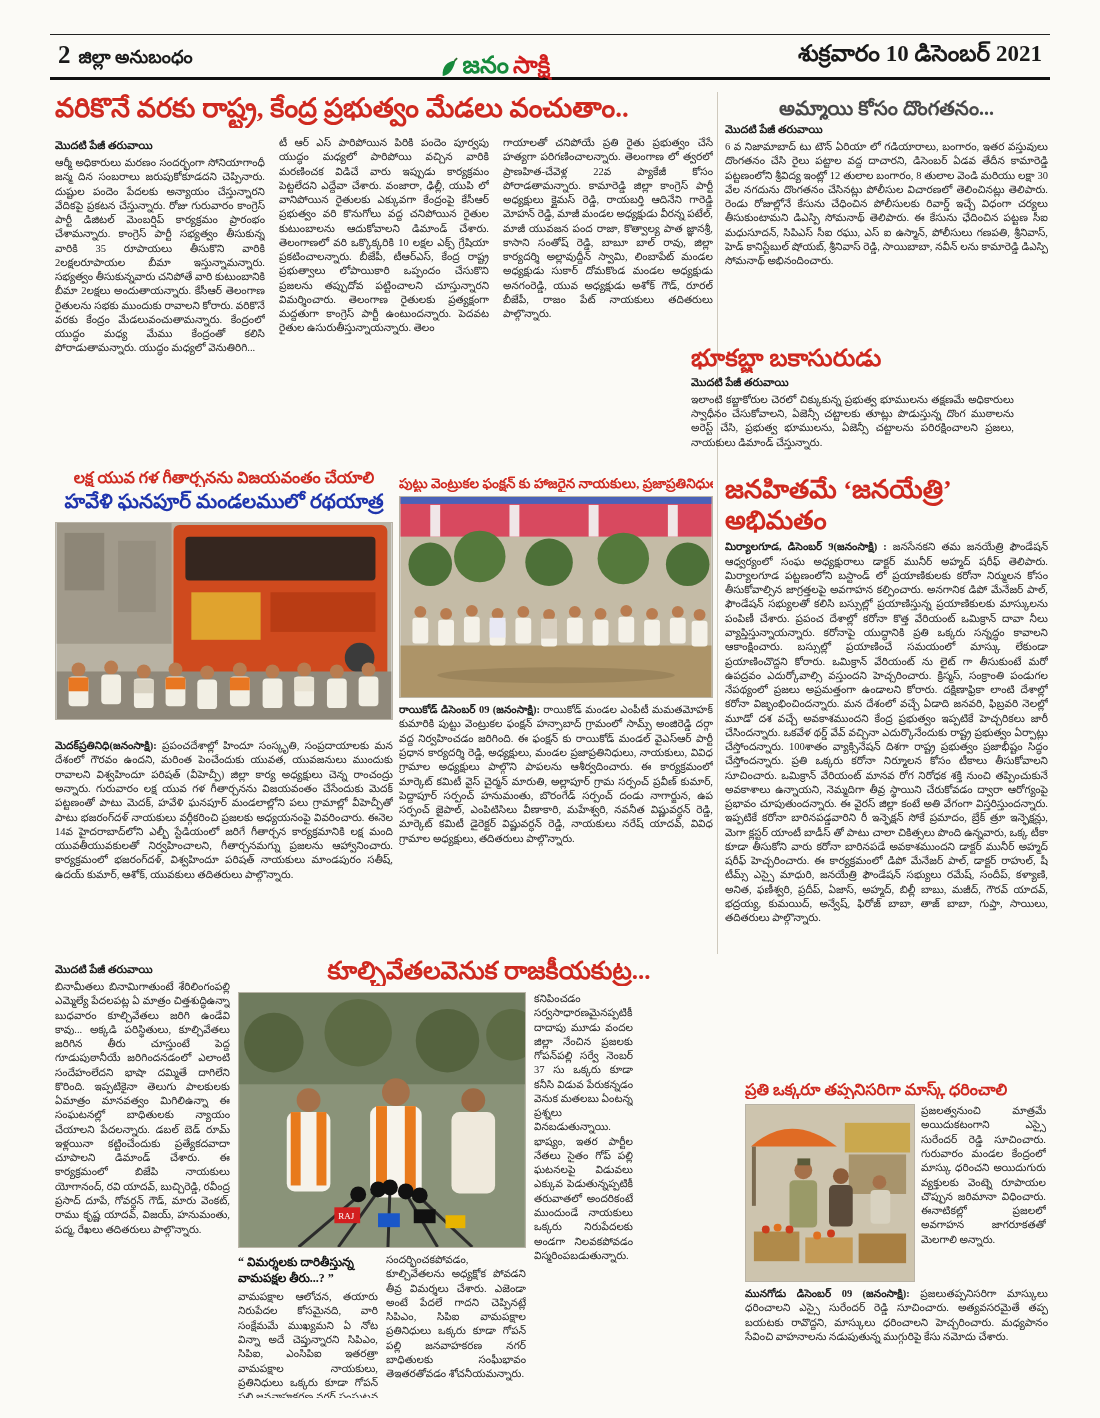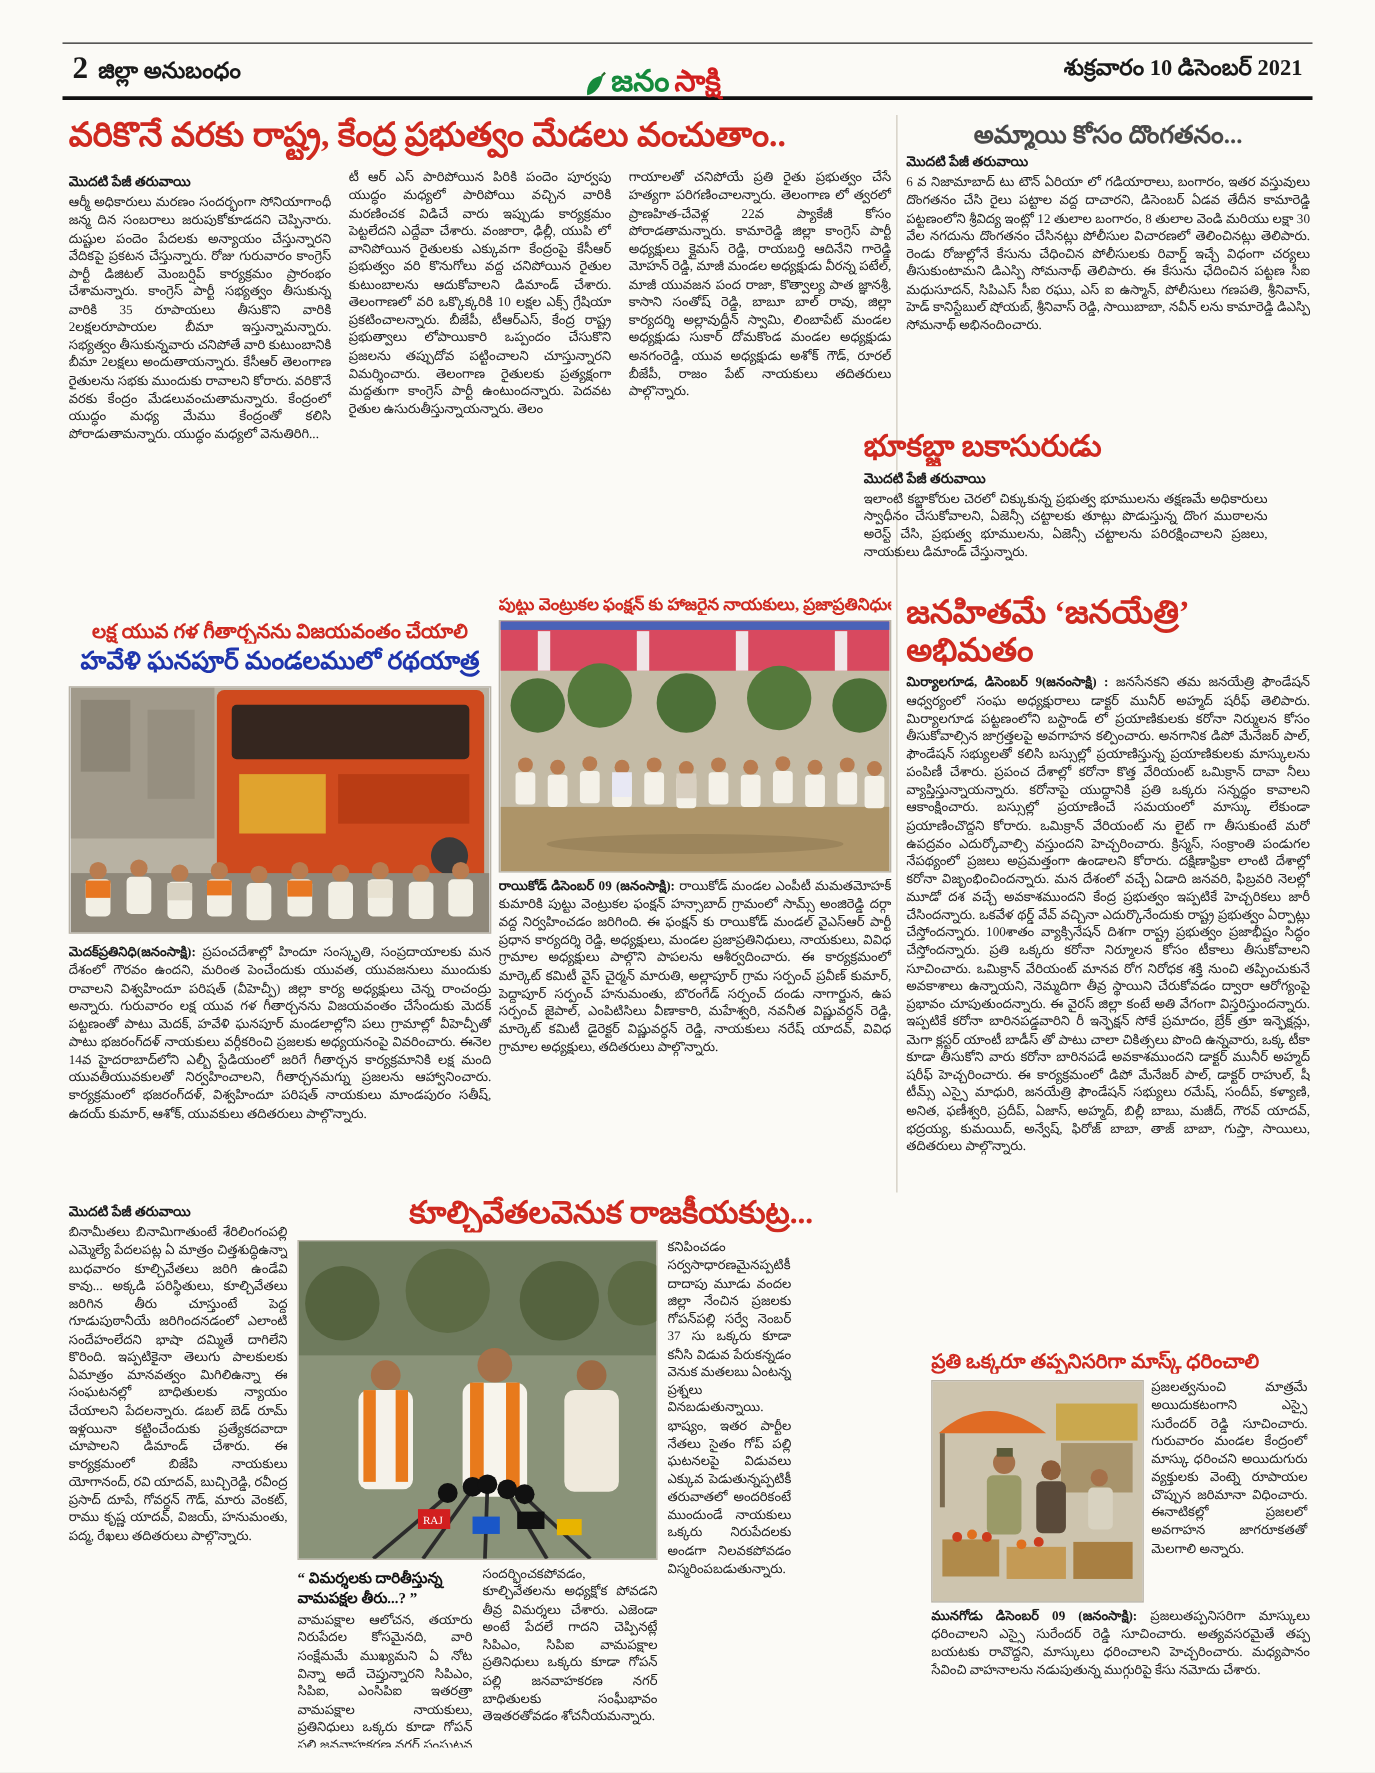--- a/index.html
+++ b/index.html
@@ -10,21 +10,21 @@
   
   .hdr { position:absolute; left:50px; top:34px; width:1000px; height:46px;
          border-top:1.5px solid #222; border-bottom:3px solid #111;
          display:flex; align-items:center; justify-content:space-between; padding:0 8px; }
   .hdr .left { display:flex; align-items:baseline; gap:8px; }
   .pageno { font-size:25px; font-weight:bold; }
   .ed { font-size:18px; font-weight:bold; }
   .mast { display:flex; align-items:center; gap:4px; font-weight:bold; font-size:24px;margin-top:24px; }
   .mast .g { color:#168a3c; }
   .mast .r { color:#d21f1f; }
-  .date { font-size:18px; font-weight:bold; }
+  .date { font-size:23px; font-weight:bold; }
   
   .art { position:absolute; }
   .hl { font-weight:bold; color:#cf2a20; line-height:1.2; overflow:hidden; }
   .hl.dark { color:#4a4a4a; }
   .one { white-space:nowrap; }
   .sub { color:#1f35ad; font-weight:bold; text-align:center; font-size:20px; margin:3px 0 4px; }
   .cont { font-weight:bold; font-size:11px; margin:3px 0 2px; }
   .body { font-size:10.5px; line-height:1.36; text-align:justify; color:#191919; }
   .clip { overflow:hidden; }
   .dl { font-weight:bold; }
@@ -82,21 +82,21 @@
   </div>
 
   <div class="art" style="left:725px;top:474px;width:323px">
     <div class="hl" style="font-size:26px">జనహితమే ‘జనయేత్రి’ అభిమతం</div>
     <div class="body clip" style="height:564px;margin-top:4px">
       <b class="dl">మిర్యాలగూడ, డిసెంబర్ 9(జనంసాక్షి) :</b>
       <span>జనసేనకని తమ జనయేత్రి ఫౌండేషన్ ఆధ్వర్యంలో సంఘ అధ్యక్షురాలు డాక్టర్ మునీర్ అహ్మద్ షరీఫ్ తెలిపారు. మిర్యాలగూడ పట్టణంలోని బస్టాండ్ లో ప్రయాణికులకు కరోనా నిర్ములన కోసం తీసుకోవాల్సిన జాగ్రత్తలపై అవగాహన కల్పించారు. అనగానిక డిపో మేనేజర్ పాల్, ఫౌండేషన్ సభ్యులతో కలిసి బస్సుల్లో ప్రయాణిస్తున్న ప్రయాణికులకు మాస్కులను పంపిణీ చేశారు. ప్రపంచ దేశాల్లో కరోనా కొత్త వేరియంట్ ఒమిక్రాన్ దావా నీలు వ్యాప్తిస్తున్నాయన్నారు. కరోనాపై యుద్ధానికి ప్రతి ఒక్కరు సన్నద్ధం కావాలని ఆకాంక్షించారు. బస్సుల్లో ప్రయాణించే సమయంలో మాస్కు లేకుండా ప్రయాణించొద్దని కోరారు. ఒమిక్రాన్ వేరియంట్ ను లైట్ గా తీసుకుంటే మరో ఉపద్రవం ఎదుర్కోవాల్సి వస్తుందని హెచ్చరించారు. క్రిస్మస్, సంక్రాంతి పండుగల నేపథ్యంలో ప్రజలు అప్రమత్తంగా ఉండాలని కోరారు. దక్షిణాఫ్రికా లాంటి దేశాల్లో కరోనా విజృంభించిందన్నారు. మన దేశంలో వచ్చే ఏడాది జనవరి, ఫిబ్రవరి నెలల్లో మూడో దశ వచ్చే అవకాశముందని కేంద్ర ప్రభుత్వం ఇప్పటికే హెచ్చరికలు జారీ చేసిందన్నారు. ఒకవేళ థర్డ్ వేవ్ వచ్చినా ఎదుర్కొనేందుకు రాష్ట్ర ప్రభుత్వం ఏర్పాట్లు చేస్తోందన్నారు. 100శాతం వ్యాక్సినేషన్ దిశగా రాష్ట్ర ప్రభుత్వం ప్రజాభీష్టం సిద్ధం చేస్తోందన్నారు. ప్రతి ఒక్కరు కరోనా నిర్మూలన కోసం టీకాలు తీసుకోవాలని సూచించారు. ఒమిక్రాన్ వేరియంట్ మానవ రోగ నిరోధక శక్తి నుంచి తప్పించుకునే అవకాశాలు ఉన్నాయని, నెమ్మదిగా తీవ్ర స్థాయిని చేరుకోవడం ద్వారా ఆరోగ్యంపై ప్రభావం చూపుతుందన్నారు. ఈ వైరస్ జిల్లా కంటే అతి వేగంగా విస్తరిస్తుందన్నారు. ఇప్పటికే కరోనా బారినపడ్డవారిని రీ ఇన్ఫెక్షన్ సోకే ప్రమాదం, బ్రేక్ త్రూ ఇన్ఫెక్షన్లు, మెగా క్లస్టర్ యాంటీ బాడీస్ తో పాటు చాలా చికిత్సలు పొంది ఉన్నవారు, ఒక్క టీకా కూడా తీసుకోని వారు కరోనా బారినపడే అవకాశముందని డాక్టర్ మునీర్ అహ్మద్ షరీఫ్ హెచ్చరించారు. ఈ కార్యక్రమంలో డిపో మేనేజర్ పాల్, డాక్టర్ రాహుల్, షీ టీమ్స్ ఎస్సై మాధురి, జనయేత్రి ఫౌండేషన్ సభ్యులు రమేష్, సందీప్, కళ్యాణి, అనిత, ఫణీశ్వరి, ప్రదీప్, ఏజాస్, అహ్మద్, బిల్లీ బాబు, మజీద్, గౌరవ్ యాదవ్, భద్రయ్య, కుమయిద్, అన్వేష్, ఫిరోజ్ బాబా, తాజ్ బాబా, గుప్తా, సాయిలు, తదితరులు పాల్గొన్నారు.</span>
     </div>
   </div>
 
-  <div class="art" style="left:55px;top:496px;width:338px">
+  <div class="art" style="left:55px;top:468px;width:338px">
     <div class="hl one ctr" style="font-size:16px">లక్ష యువ గళ గీతార్చనను విజయవంతం చేయాలి</div>
     <div class="sub one">హవేళి ఘనపూర్ మండలములో రథయాత్ర</div>
     <svg class="photo" width="338" height="198" viewBox="0 0 338 198">
       <defs>
           <g id="pa">
             <circle cx="0" cy="-2" r="7" fill="#b97c50"></circle>
             <rect x="-10" y="5" width="20" height="30" rx="4" fill="#f2efe4"></rect>
           </g>
         </defs>
       <rect width="338" height="198" fill="#b8b2a3"></rect>
@@ -118,21 +118,21 @@
         <rect x="110" y="156" width="20" height="12" fill="#e87722"></rect>
       <use href="#pa" x="152" y="153"></use>
       <use href="#pa" x="185" y="150"></use>
         <rect x="175" y="156" width="20" height="13" fill="#e87722"></rect>
       <use href="#pa" x="218" y="152"></use>
       <use href="#pa" x="250" y="150"></use>
         <rect x="240" y="156" width="20" height="14" fill="#e8e2d2"></rect>
       <use href="#pa" x="283" y="152"></use>
       <use href="#pa" x="315" y="150"></use>
     </svg>
-    <div class="body clip" style="height:214px;margin-top:9px">
+    <div class="body clip" style="height:214px;margin-top:19px">
       <b class="dl">మెదక్‌ప్రతినిధి(జనంసాక్షి):</b>
       <span>ప్రపంచదేశాల్లో హిందూ సంస్కృతి, సంప్రదాయాలకు మన దేశంలో గౌరవం ఉందని, మరింత పెంచేందుకు యువత, యువజనులు ముందుకు రావాలని విశ్వహిందూ పరిషత్ (వీహెచ్పీ) జిల్లా కార్య అధ్యక్షులు చెన్న రాంచంద్రు అన్నారు. గురువారం లక్ష యువ గళ గీతార్చనను విజయవంతం చేసేందుకు మెదక్ పట్టణంతో పాటు మెదక్, హవేళి ఘనపూర్ మండలాల్లోని పలు గ్రామాల్లో వీహెచ్పీతో పాటు భజరంగ్‌దళ్ నాయకులు వర్గీకరించి ప్రజలకు అధ్యయనంపై వివరించారు. ఈనెల 14వ హైదరాబాద్‌లోని ఎల్బీ స్టేడియంలో జరిగే గీతార్చన కార్యక్రమానికి లక్ష మంది యువతీయువకులతో నిర్వహించాలని, గీతార్చనమగ్ను ప్రజలను ఆహ్వానించారు. కార్యక్రమంలో భజరంగ్‌దళ్, విశ్వహిందూ పరిషత్ నాయకులు మాండపురం సతీష్, ఉదయ్ కుమార్, ఆశోక్, యువకులు తదితరులు పాల్గొన్నారు.</span>
     </div>
   </div>
 
   <div class="art" style="left:399px;top:476px;width:314px">
     <div class="hl one" style="font-size:13.5px">పుట్టు వెంట్రుకల ఫంక్షన్ కు హాజరైన నాయకులు, ప్రజాప్రతినిధులు</div>
     <svg class="photo" width="314" height="202" viewBox="0 0 314 202" style="margin-top:4px">
       <defs>
           <g id="pb">

